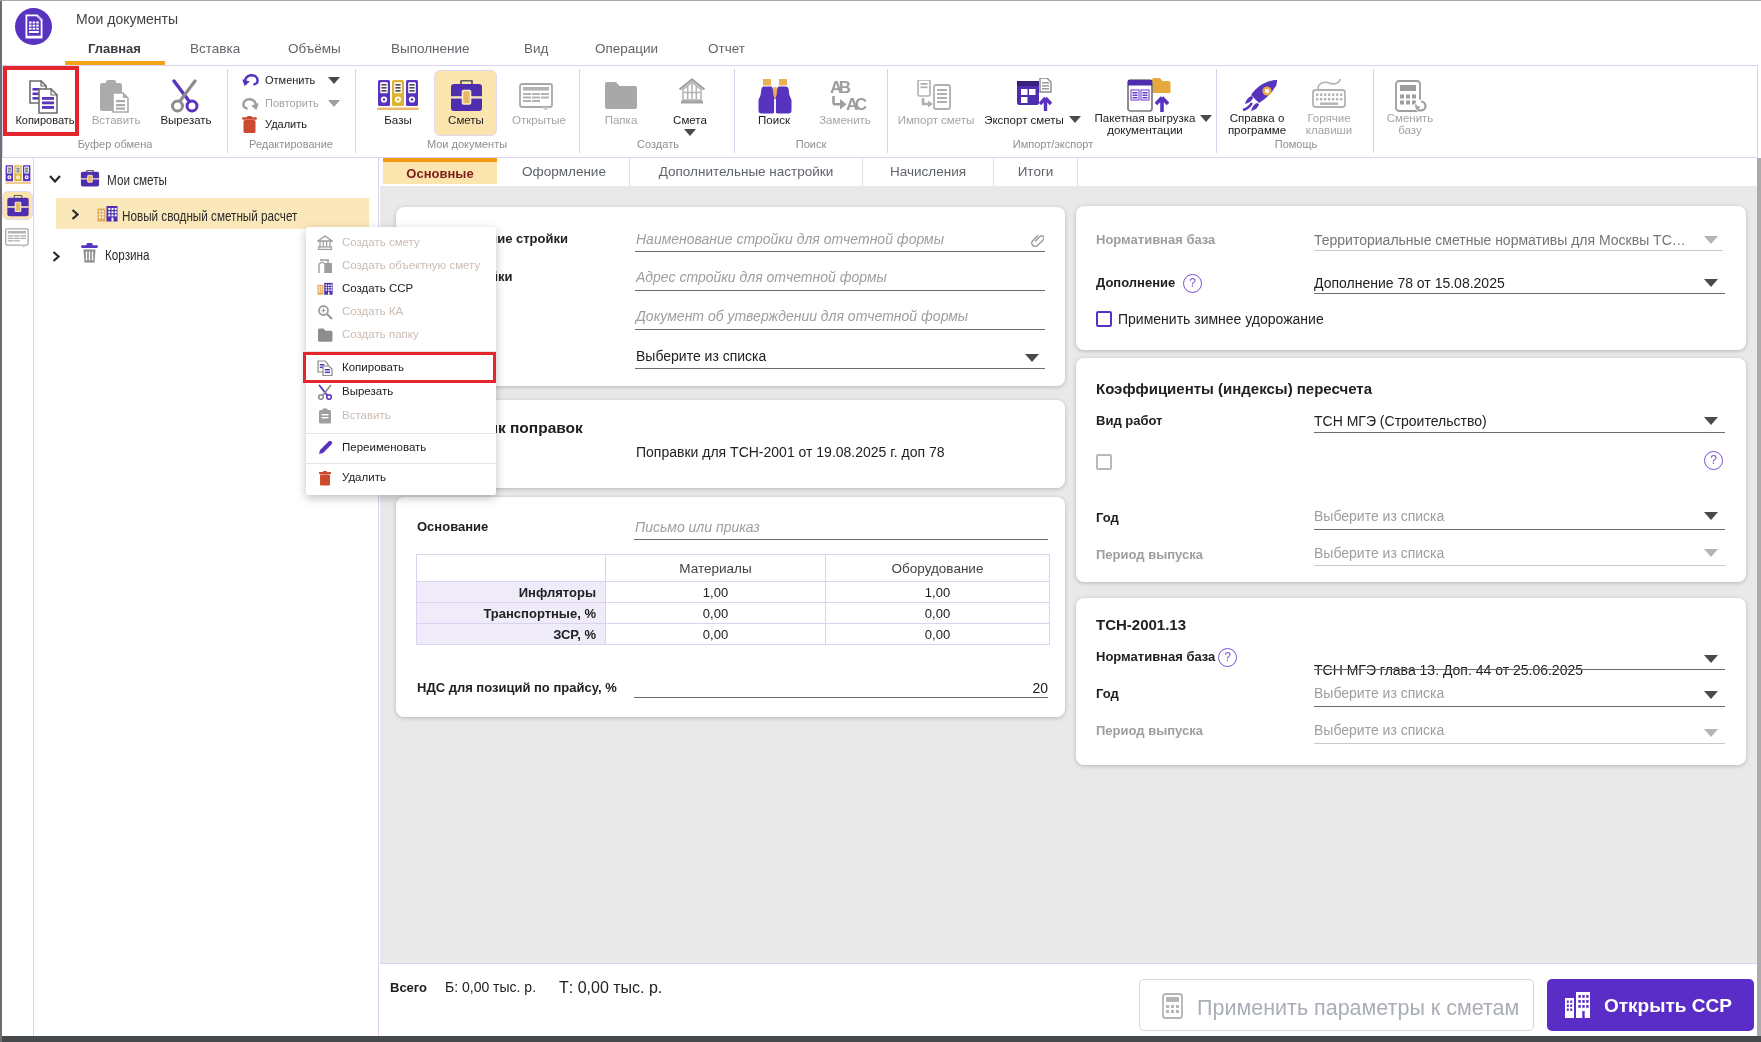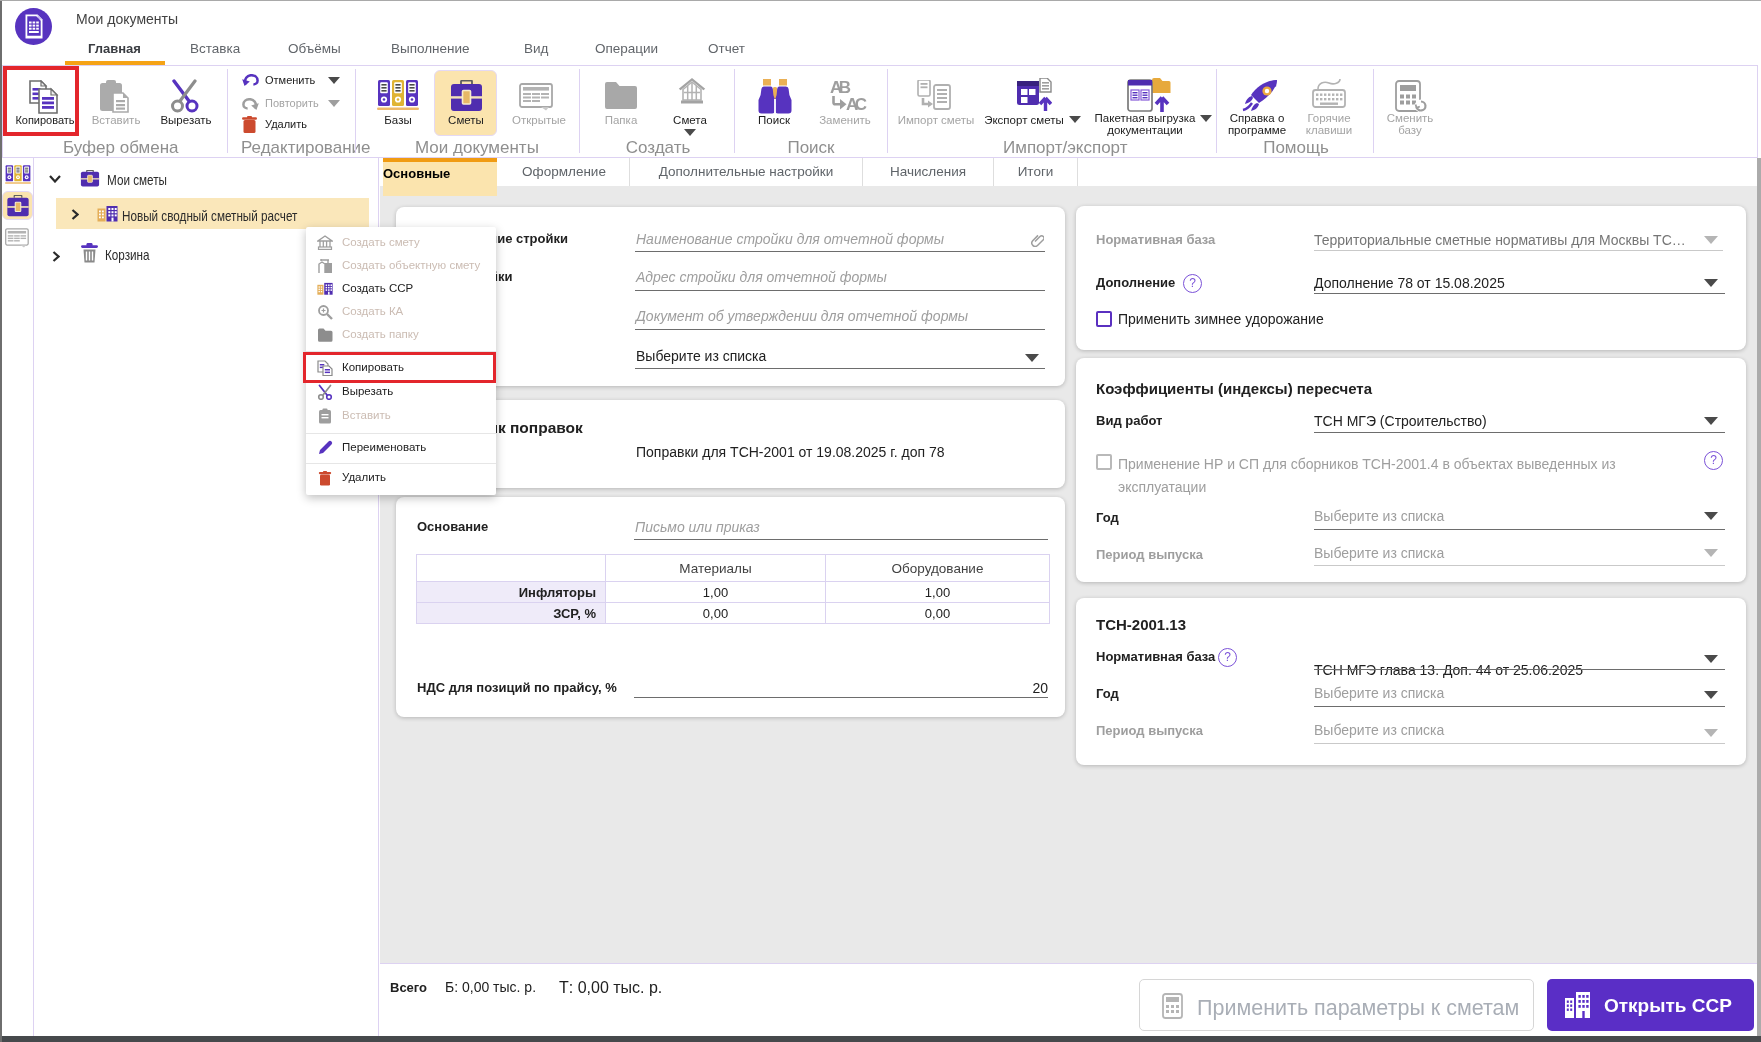--- a/index.html
+++ b/index.html
@@ -12,21 +12,21 @@
 #hdr { position:absolute; left:0; top:0; width:1761px; height:65px; background:#fff; }
 #logo { position:absolute; left:15px; top:8px; width:37px; height:37px; }
 #title { position:absolute; left:76px; top:11px; font-size:14px; color:#424242; }
 .rtab { position:absolute; top:41px; font-size:13.5px; color:#61656a; }
 .rtab.act { color:#3a3d42; font-weight:bold; font-size:13px; }
 #underline { position:absolute; left:65px; top:61px; width:100px; height:4px; background:#f5a316; }
 
 
 #tbar { position:absolute; left:2px; top:65px; width:1756px; height:93px; background:#fff; border:1px solid #ddd2f2; }
 .vsep { position:absolute; top:3px; height:84px; width:1px; background:#ddd2f2; }
-.glabel { position:absolute; top:72px; font-size:17px; color:#8f8f8f; text-align:center; white-space:nowrap; }
+.glabel { position:absolute; top:72px; font-size:11px; color:#8f8f8f; text-align:center; white-space:nowrap; }
 .tlabel { position:absolute; top:48px; font-size:11.5px; white-space:nowrap; text-align:center; color:#212121; }
 .tlabel.dis { color:#a4a4a4; }
 .tlabel2 { line-height:11.5px; top:47px; }
 .small-row { position:absolute; font-size:11px; color:#212121; white-space:nowrap; }
 .small-row.dis { color:#a4a4a4; }
 .dd { display:inline-block; width:0; height:0; border-left:6px solid transparent; border-right:6px solid transparent; border-top:7px solid #4a4a4a; vertical-align:middle; }
 .dd.dis { border-top-color:#9e9e9e; }
 #redbox1 { position:absolute; left:3px; top:66px; width:76px; height:70px; border:4px solid #e3262c; z-index:30; }
 #redbox2 { position:absolute; left:303px; top:352px; width:193px; height:31px; border:3px solid #e3262c; z-index:40; }
 .ybtn { position:absolute; background:#fbe4ae; border:1px solid #e4d9f4; border-radius:6px; }
@@ -34,21 +34,21 @@
 
 #lstrip { position:absolute; left:2px; top:158px; width:32px; height:878px; background:#fff; border-right:1px solid #ddd2f2; }
 #tree { position:absolute; left:35px; top:158px; width:344px; height:878px; background:#fff; border-right:1px solid #ddd2f2; }
 .trow { position:absolute; font-size:15px; color:#2b2b2b; transform:scaleX(0.78); transform-origin:0 50%; white-space:nowrap; }
 #selrow { position:absolute; left:21px; top:40px; width:313px; height:31px; background:#fae7ba; }
 
 
 #main { position:absolute; left:380px; top:158px; width:1381px; height:878px; background:#e9e9e9; }
 #tabstrip { position:absolute; left:0; top:0; width:1381px; height:28px; background:#fff; }
 .ctab { position:absolute; top:0; height:28px; font-size:13.5px; color:#5f6469; text-align:center; line-height:28px; background:#fff; border-right:1px solid #dedede; }
-#tab-act { position:absolute; left:3px; top:0; width:114px; height:38px; background:#fbe4ae; border-top:4px solid #f09b13; color:#000000; font-weight:bold; font-size:13px; text-align:left; line-height:23px; }
+#tab-act { position:absolute; left:3px; top:0; width:114px; height:26px; background:#fbe4ae; border-top:4px solid #f09b13; color:#7f1d1d; font-weight:bold; font-size:13px; text-align:center; line-height:23px; }
 .card { position:absolute; background:#fff; border-radius:8px; box-shadow:0 1px 4px rgba(0,0,0,0.22); }
 .flabel { position:absolute; font-size:13px; font-weight:bold; color:#212121; white-space:nowrap; }
 .flabel.grey { color:#9e9e9e; }
 .fval { position:absolute; font-size:14px; color:#212121; white-space:nowrap; }
 .fval.grey { color:#757575; }
 .fval.lgrey { color:#9e9e9e; }
 .phold { position:absolute; font-size:14px; font-style:italic; color:#9e9e9e; white-space:nowrap; }
 .uline { position:absolute; height:1px; background:#6d6d6d; }
 .uline.lt { background:#c9c9c9; }
 .sarr { position:absolute; width:0; height:0; border-left:7px solid transparent; border-right:7px solid transparent; border-top:8px solid #4a4a4a; }
@@ -523,20 +523,25 @@
               <td></td>
               <td class="hd">Материалы</td>
               <td class="hd">Оборудование</td>
             </tr>
       <tr>
               <td class="lab">Инфляторы</td>
               <td class="val">1,00</td>
               <td class="val">1,00</td>
             </tr>
       <tr>
+              <td class="lab">Транспортные, %</td>
+              <td class="val">0,00</td>
+              <td class="val">0,00</td>
+            </tr>
+      <tr>
               <td class="lab">ЗСР, %</td>
               <td class="val">0,00</td>
               <td class="val">0,00</td>
             </tr>
     </tbody>
         </table>
     <div class="flabel" style="left:21px;top:183px;">НДС для позиций по прайсу, %</div>
     <div class="fval" style="left:617px;top:183px;width:35px;text-align:right;">20</div>
     <div class="uline" style="left:238px;top:200px;width:414px;"></div>
   </div>
@@ -555,21 +560,20 @@
     <div class="fval" style="left:42px;top:105px;">Применить зимнее удорожание</div>
   </div>
 
   <div class="card" style="left:696px;top:200px;width:670px;height:224px;">
     <div class="shead" style="left:20px;top:22px;">Коэффициенты (индексы) пересчета</div>
     <div class="flabel" style="left:20px;top:55px;">Вид работ</div>
     <div class="fval" style="left:238px;top:55px;">ТСН МГЭ (Строительство)</div>
     <div class="sarr" style="left:628px;top:59px;"></div>
     <div class="uline" style="left:238px;top:74px;width:411px;"></div>
     <div class="cbx dis" style="left:20px;top:96px;"></div>
-    <div class="fval lgrey" style="left:42px;top:95px;width:560px;white-space:normal;line-height:23px;">Применение НР и СП для сборников ТСН-2001.4 в объектах выведенных из эксплуатации</div>
     <div class="qm" style="left:628px;top:93px;">?</div>
     <div class="flabel" style="left:20px;top:152px;">Год</div>
     <div class="fval lgrey" style="left:238px;top:150px;">Выберите из списка</div>
     <div class="sarr" style="left:628px;top:154px;"></div>
     <div class="uline" style="left:238px;top:171px;width:411px;"></div>
     <div class="flabel grey" style="left:20px;top:189px;">Период выпуска</div>
     <div class="fval lgrey" style="left:238px;top:187px;">Выберите из списка</div>
     <div class="sarr lt" style="left:628px;top:191px;"></div>
     <div class="uline lt" style="left:238px;top:207px;width:411px;"></div>
   </div>

